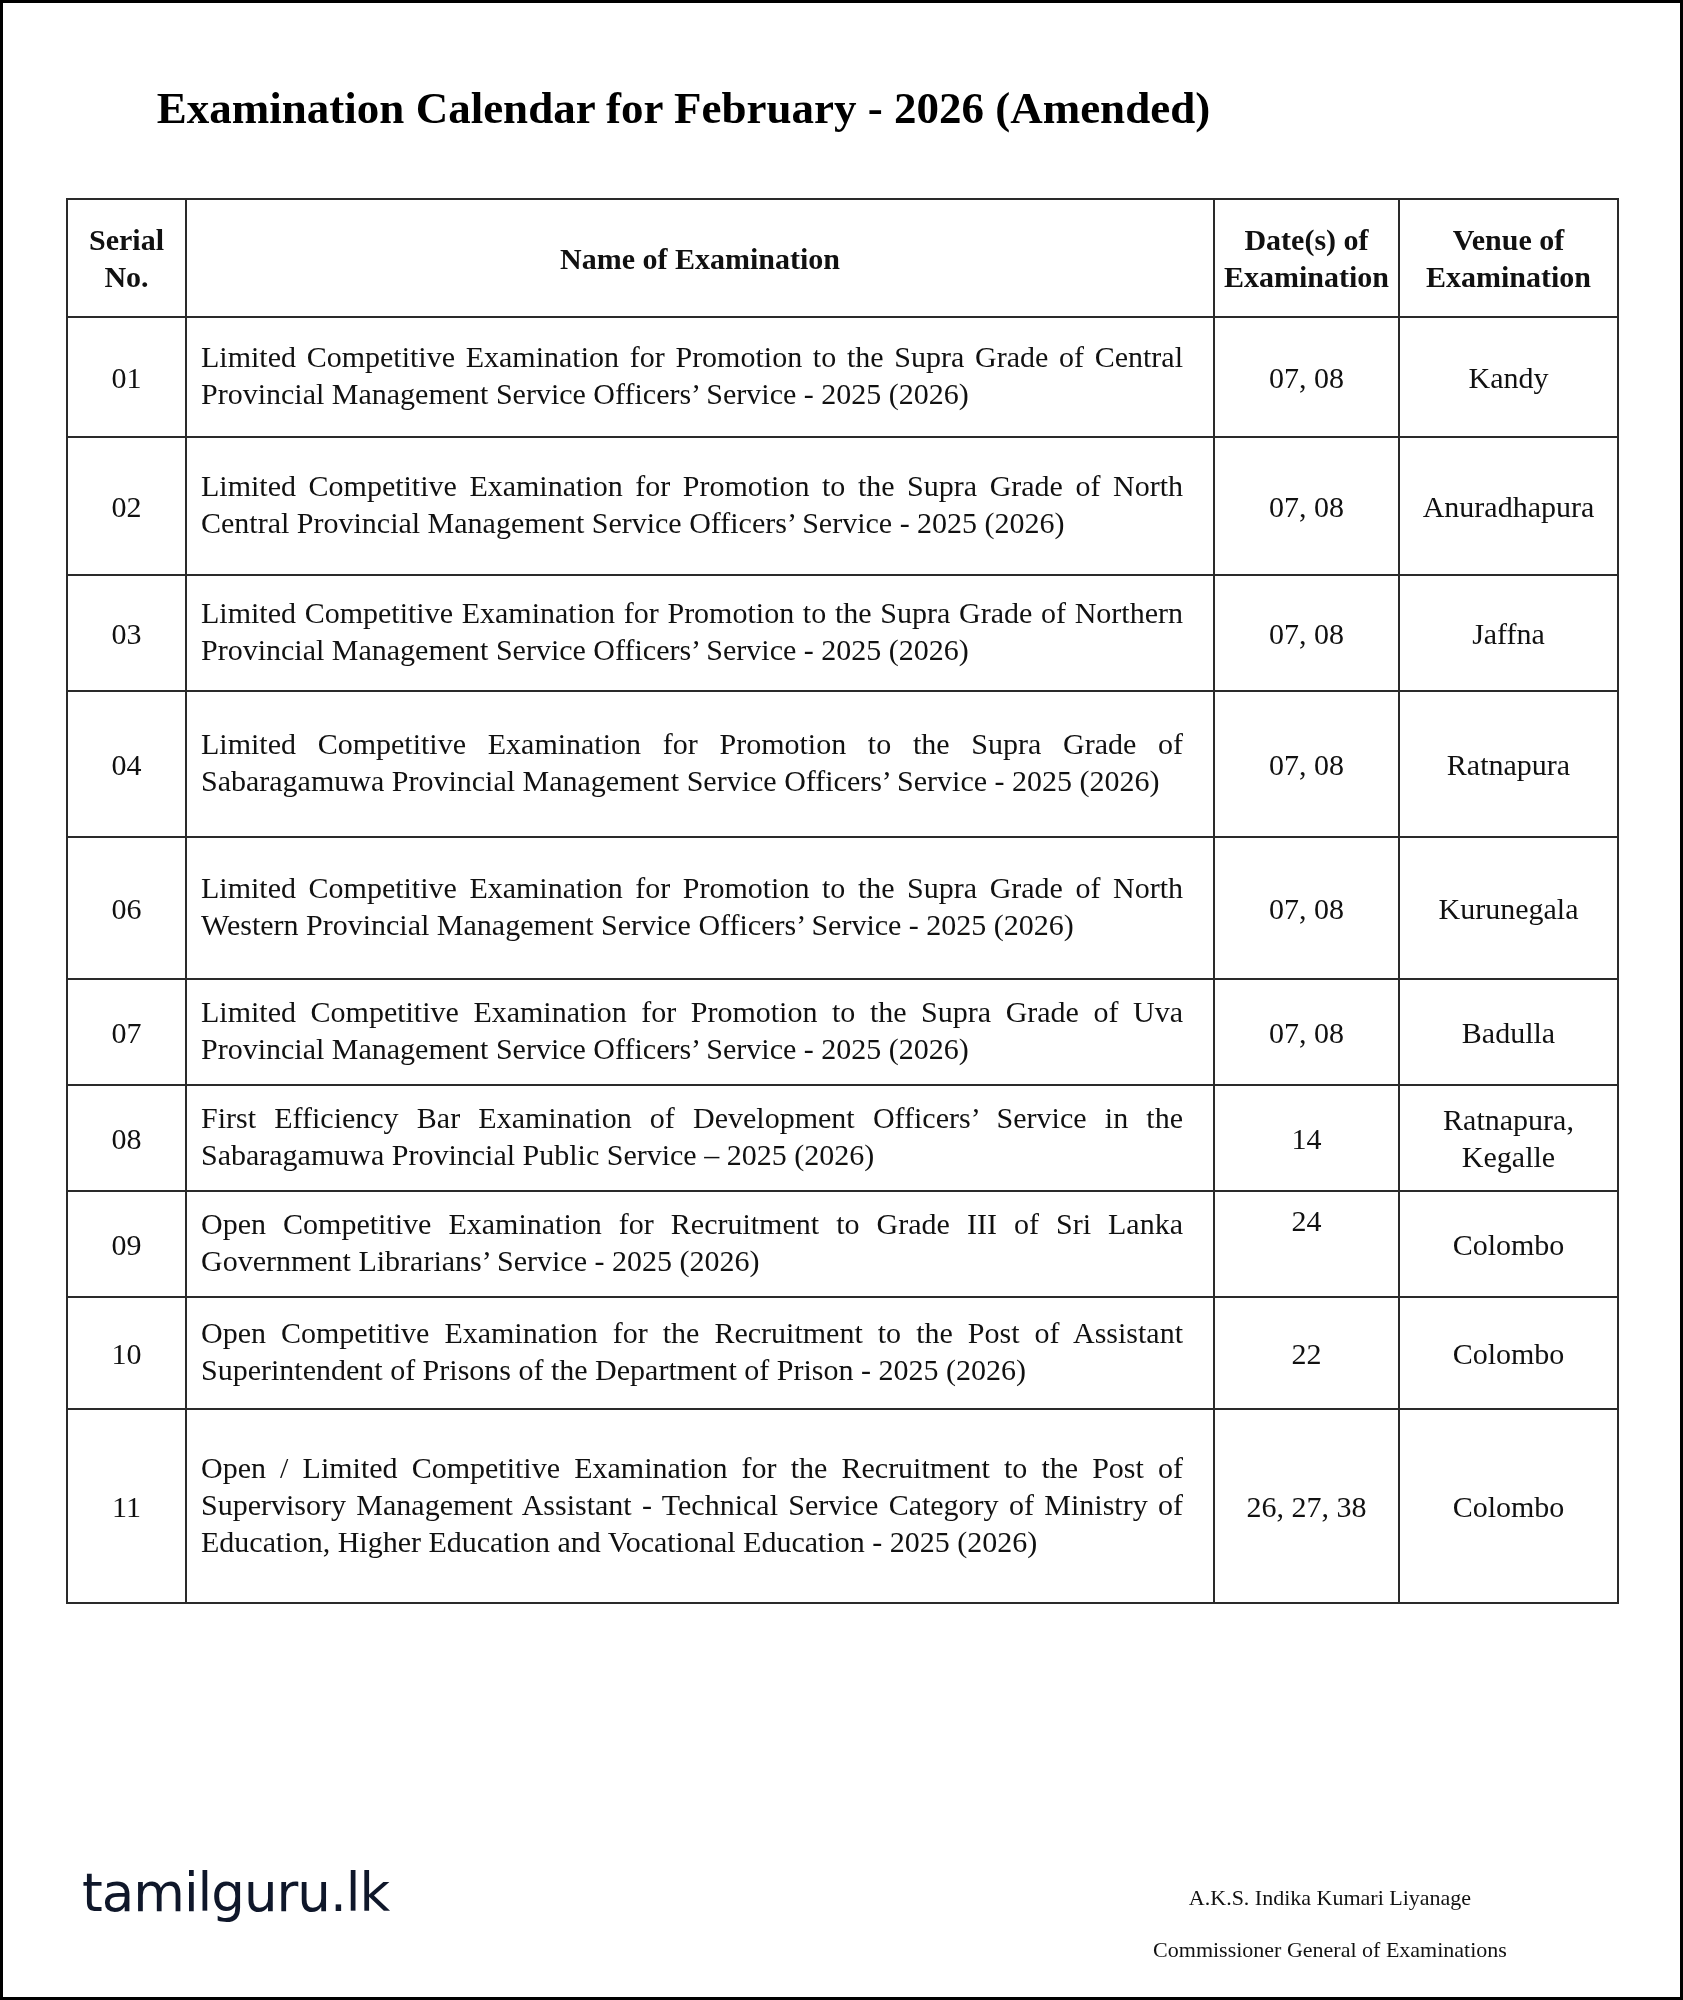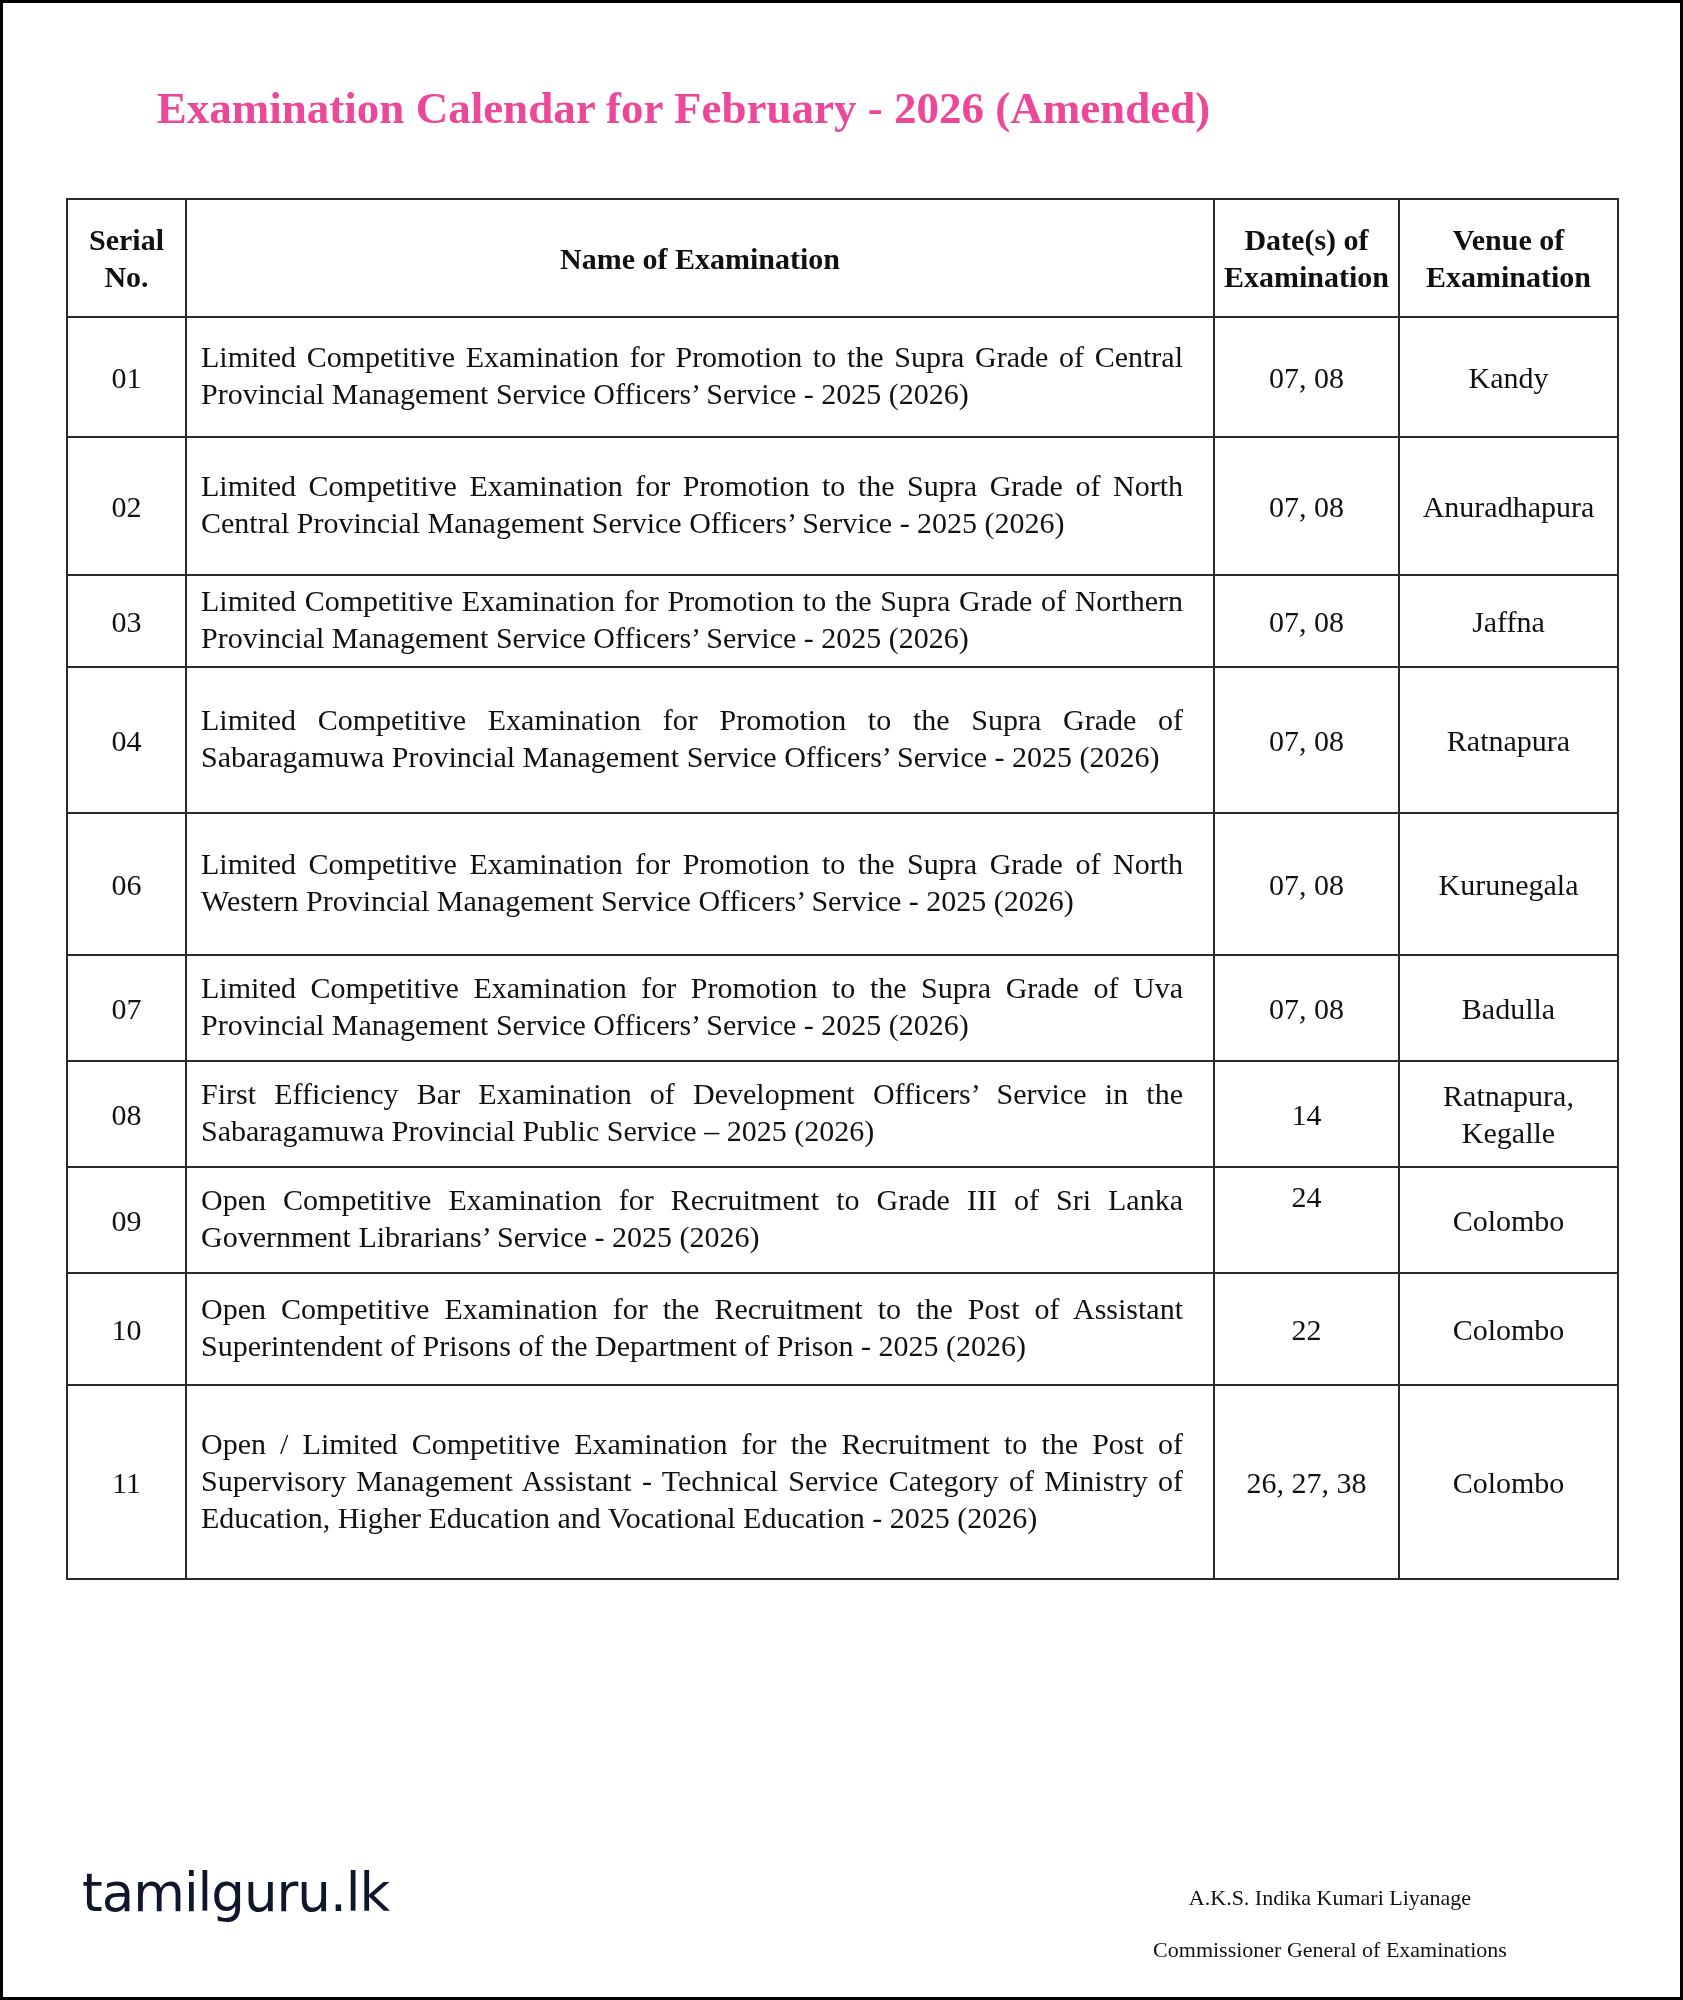--- a/index.html
+++ b/index.html
@@ -26,21 +26,21 @@
     }
     .doc-title {
       position: absolute;
       left: 0;
       width: 1367px;
       top: 80px;
       text-align: center;
       font-weight: bold;
       font-size: 45px;
       line-height: 56px;
-      color: #ec4899;
+      color: #000000;
       margin: 0;
     }
     .exam-table {
       position: absolute;
       left: 66px;
       top: 198px;
       width: 1551px;
       border-collapse: collapse;
       table-layout: fixed;
     }
@@ -129,21 +129,21 @@
       <td class="name-cell">Limited Competitive Examination for Promotion to the Supra Grade of Central Provincial Management Service Officers’ Service - 2025 (2026)</td>
       <td class="date-cell">07, 08</td>
       <td class="venue-cell">Kandy</td>
     </tr>
     <tr style="height:138px;">
       <td class="serial-cell">02</td>
       <td class="name-cell">Limited Competitive Examination for Promotion to the Supra Grade of North Central Provincial Management Service Officers’ Service - 2025 (2026)</td>
       <td class="date-cell">07, 08</td>
       <td class="venue-cell">Anuradhapura</td>
     </tr>
-    <tr style="height:92px;">
+    <tr style="height:116px;">
       <td class="serial-cell">03</td>
       <td class="name-cell">Limited Competitive Examination for Promotion to the Supra Grade of Northern Provincial Management Service Officers’ Service - 2025 (2026)</td>
       <td class="date-cell">07, 08</td>
       <td class="venue-cell">Jaffna</td>
     </tr>
     <tr style="height:146px;">
       <td class="serial-cell">04</td>
       <td class="name-cell">Limited Competitive Examination for Promotion to the Supra Grade of Sabaragamuwa Provincial Management Service Officers’ Service - 2025 (2026)</td>
       <td class="date-cell">07, 08</td>
       <td class="venue-cell">Ratnapura</td>

